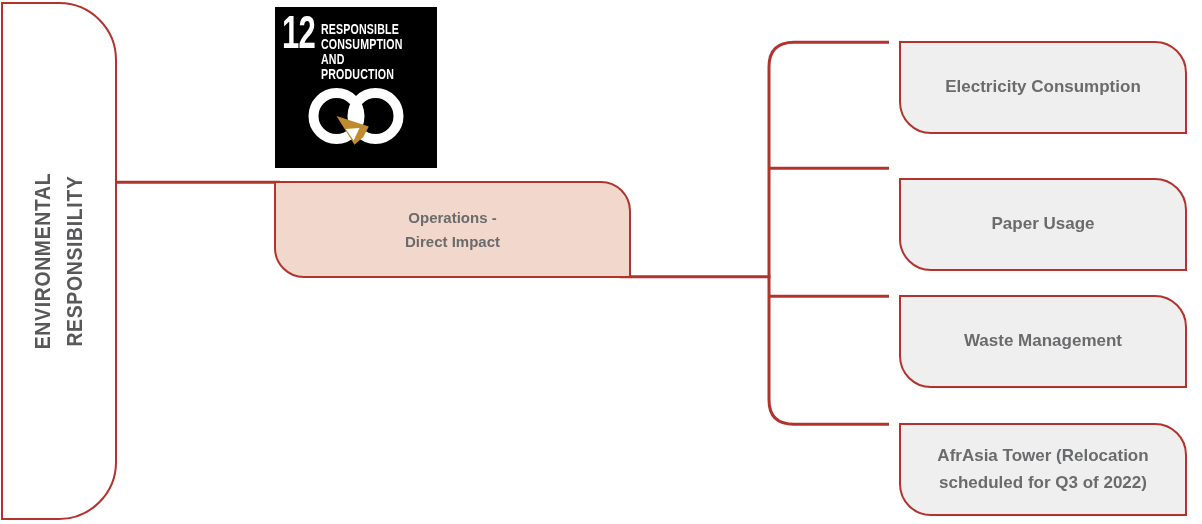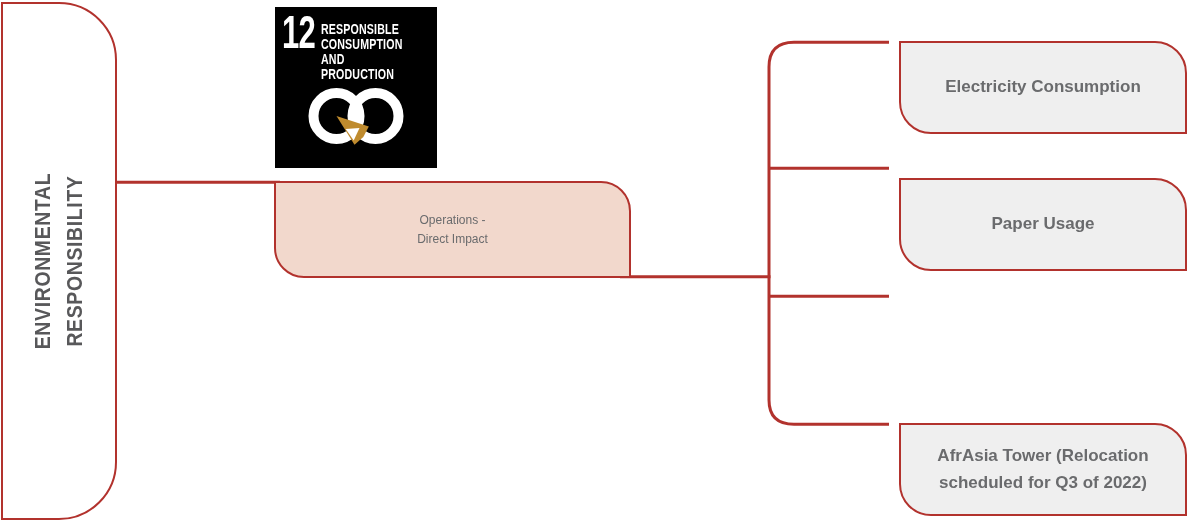--- a/index.html
+++ b/index.html
@@ -57,21 +57,21 @@
     position:absolute;left:274px;top:181px;width:357px;height:97px;
     box-sizing:border-box;
     border:2.5px solid #b2322d;
     border-radius:0 30px 0 30px;
     background:#f2d8cc;
     display:flex;align-items:center;justify-content:center;
     z-index:2;
   }
   .mid-node .label{
     white-space:pre-line;text-align:center;
-    font-size:12px;font-weight:normal;color:#6a6b6d;
+    font-size:15px;font-weight:bold;color:#6a6b6d;
     line-height:1.55;
   }
 
   
   .leaf{
     position:absolute;left:887px;width:288px;height:93px;
     box-sizing:border-box;
     border:2.5px solid #b2322d;
     border-radius:0 32px 0 32px;
     background:#efefef;
@@ -127,19 +127,22 @@
   </div>
 
   <div class="leaf leaf-1">
     <div class="label">Electricity Consumption</div>
   </div>
 
   <div class="leaf leaf-2">
     <div class="label">Paper Usage</div>
   </div>
 
+  <div class="leaf leaf-3">
+    <div class="label">Waste Management</div>
+  </div>
 
   <div class="leaf leaf-4">
     <div class="label">AfrAsia Tower (Relocation
 scheduled for Q3 of 2022)</div>
   </div>
 
 </div>
 
 </body></html>

